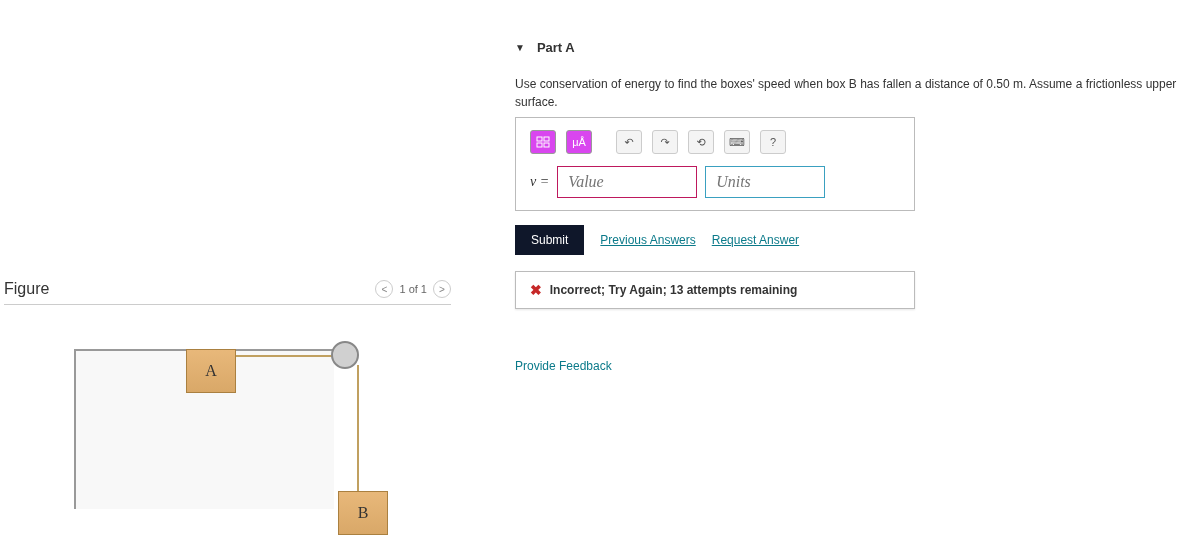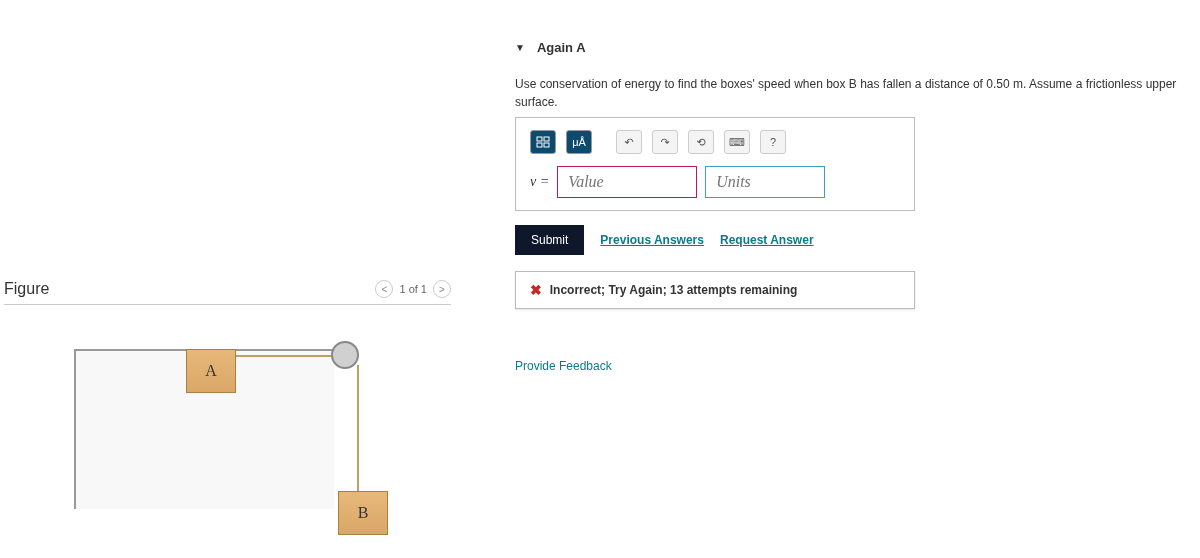--- a/index.html
+++ b/index.html
@@ -21,30 +21,30 @@
 .rope1 { position: absolute; left: 160px; top: 4px; width: 110px; height: 2px; background: #c0a060; }
 .rope2 { position: absolute; left: 281px; top: 14px; width: 2px; height: 130px; background: #c0a060; }
 .right-col { flex: 1; padding: 40px 10px 10px 60px; }
 .part-header { display: flex; align-items: center; gap: 12px; margin-bottom: 20px; font-size: 13px; font-weight: bold; }
 .caret { font-size: 10px; }
 .part-body { padding-left: 0; }
 .instruction { font-size: 12px; line-height: 1.5; margin-bottom: 6px; }
 .instruction-bold { font-weight: bold; font-size: 12px; margin-bottom: 14px; }
 .answer-box { border: 1px solid #bbb; padding: 12px 14px; width: 400px; background: #fff; margin-bottom: 14px; }
 .toolbar { display: flex; align-items: center; gap: 10px; margin-bottom: 12px; }
-.tb-btn { width: 26px; height: 24px; border: 1px solid #999; background: #0c4a6e; border-radius: 3px; display: flex; align-items: center; justify-content: center; color: #fff; font-size: 11px; cursor: pointer; }
+.tb-btn { width: 26px; height: 24px; border: 1px solid #999; background: #d946ef; border-radius: 3px; display: flex; align-items: center; justify-content: center; color: #fff; font-size: 11px; cursor: pointer; }
 .tb-btn.light { background: #f4f4f4; color: #555; border-color: #ccc; }
 .tb-sep { flex: 0 0 4px; }
 .input-row { display: flex; align-items: center; gap: 8px; }
 .var-label { font-style: italic; font-family: 'Times New Roman', serif; font-size: 14px; }
 .val-input { width: 140px; height: 32px; border: 1px solid #be185d; padding: 0 10px; font-style: italic; font-family: 'Times New Roman', serif; font-size: 16px; color: #8b5cf6; }
 .units-input { width: 120px; height: 32px; border: 1px solid #3aa0c0; padding: 12px 10px; font-style: italic; font-family: 'Times New Roman', serif; font-size: 16px; color: #888; }
 .action-row { display: flex; align-items: center; gap: 16px; margin-bottom: 16px; }
 .submit-btn { background: #0f172a; color: #fff; border: none; padding: 8px 16px; font-size: 12px; cursor: pointer; }
-.link { color: #0b7a8a; text-decoration: underline; font-size: 12px; cursor: pointer; font-weight: bold; }
+.link { color: #0b7a8a; text-decoration: underline; font-size: 12px; cursor: pointer; }
 .feedback-box { border: 1px solid #bbb; padding: 10px 14px; width: 400px; display: flex; align-items: center; gap: 8px; font-size: 12px; font-weight: bold; margin-bottom: 20px; box-shadow: 0 1px 2px rgba(0,0,0,0.1); }
 .x-icon { color: #c62828; font-size: 14px; font-weight: bold; }
 .provide-link { color: #0b7a8a; font-size: 12px; cursor: pointer; display: inline-block; margin-top: 30px; }
 </style>
 </head>
 <body>
 
 <div class="container">
   <div class="left-col">
 
@@ -65,21 +65,21 @@
           <div class="box-a">A</div>
           <div class="box-b">B</div>
         </div>
       </div>
     </div>
   </div>
 
   <div class="right-col">
     <div class="part-header">
       <span class="caret">▼</span>
-      <span>Again A</span>
+      <span>Part A</span>
     </div>
 
     <div class="part-body">
       <div class="instruction">Use conservation of energy to find the boxes' speed when box B has fallen a distance of 0.50 m. Assume a frictionless upper surface.</div>
 
       <div class="answer-box">
         <div class="toolbar">
           <div class="tb-btn">
             <svg width="14" height="12" viewBox="0 0 14 12">
                 <rect x="1" y="1" width="5" height="4" fill="none" stroke="#fff"></rect>

